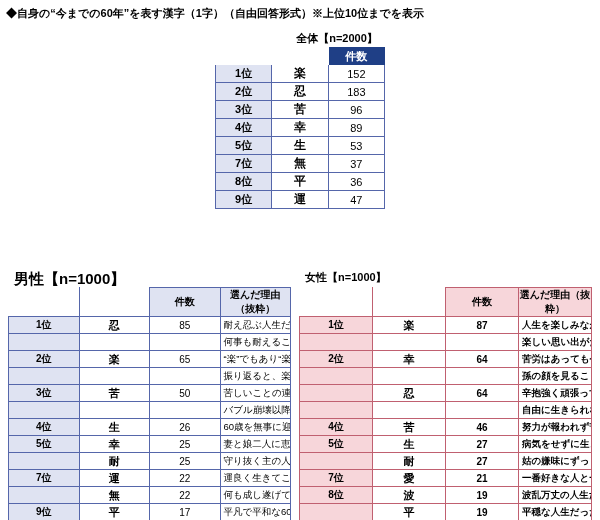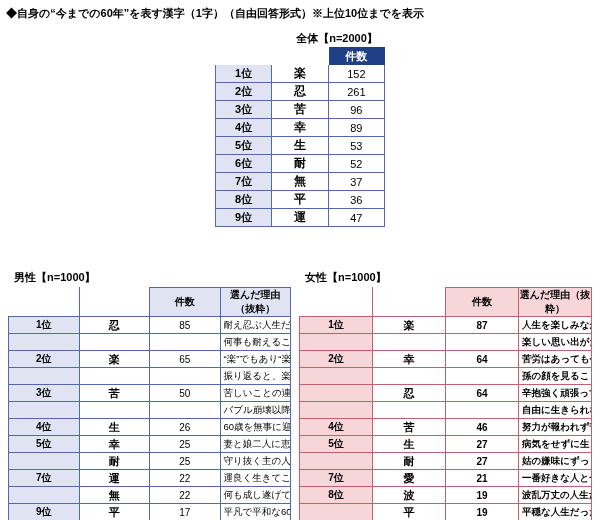--- a/index.html
+++ b/index.html
@@ -85,21 +85,21 @@
   .overall-wrap .num {
     width: 44px;
     font-size: 11px;
   }
 
   
   .male-title {
     position: absolute;
     left: 14px;
     top: 270px;
-    font-size: 11px;
+    font-size: 15px;
     font-weight: bold;
   }
   .female-title {
     position: absolute;
     left: 305px;
     top: 270px;
     font-size: 11px;
     font-weight: bold;
     text-align: center;
   }
@@ -191,41 +191,36 @@
       </thead>
       <tbody>
         <tr>
           <td class="rank">1位</td>
           <td class="kanji">楽</td>
           <td class="num">152</td>
         </tr>
         <tr>
           <td class="rank">2位</td>
           <td class="kanji">忍</td>
-          <td class="num">261</td>
+          <td class="num">183</td>
         </tr>
         <tr>
           <td class="rank">3位</td>
           <td class="kanji">苦</td>
           <td class="num">96</td>
         </tr>
         <tr>
           <td class="rank">4位</td>
           <td class="kanji">幸</td>
           <td class="num">89</td>
         </tr>
         <tr>
           <td class="rank">5位</td>
           <td class="kanji">生</td>
           <td class="num">53</td>
-        </tr>
-        <tr>
-          <td class="rank">6位</td>
-          <td class="kanji">耐</td>
-          <td class="num">52</td>
         </tr>
         <tr>
           <td class="rank">7位</td>
           <td class="kanji">無</td>
           <td class="num">37</td>
         </tr>
         <tr>
           <td class="rank">8位</td>
           <td class="kanji">平</td>
           <td class="num">36</td>

